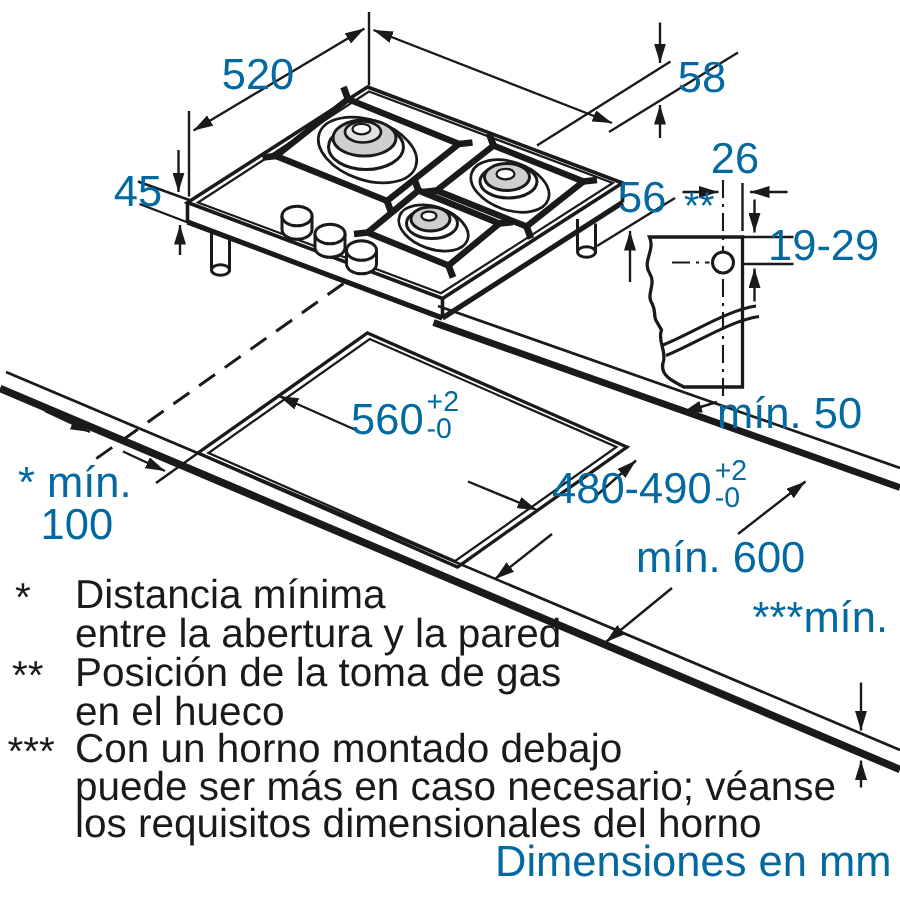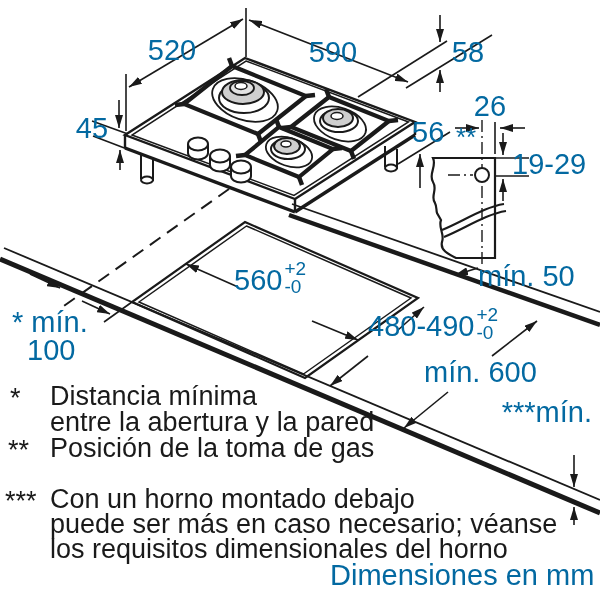--- a/index.html
+++ b/index.html
@@ -169,21 +169,20 @@
       <line x1="30" y1="274" x2="60" y2="288" marker-end="url(#ah)"></line>
       <line x1="82" y1="301" x2="110" y2="314" marker-end="url(#ah)"></line>
       <line x1="132" y1="302" x2="104" y2="322"></line>
 
       <line x1="574" y1="455" x2="574" y2="487" marker-end="url(#ah)"></line>
       <line x1="574" y1="525" x2="574" y2="507" marker-end="url(#ah)"></line>
     </g>
   </svg>
 
   <div class="lbl center" style="left:146px;top:36px;width:52px;">520</div>
-  <div class="lbl center" style="left:304px;top:38px;width:58px;">590</div>
   <div class="lbl center" style="left:446px;top:38px;width:44px;">58</div>
   <div class="lbl center" style="left:68px;top:114px;width:48px;">45</div>
   <div class="lbl" style="left:412px;top:118px;">56</div>
   <div class="lbl" style="left:456px;top:124px;font-size:26px;">**</div>
   <div class="lbl center" style="left:470px;top:92px;width:40px;">26</div>
   <div class="lbl" style="left:512px;top:150px;">19-29</div>
   <div class="lbl" style="left:478px;top:262px;">mín. 50</div>
 
   <div class="lbl tolwrap" style="left:234px;top:266px;">
     <span>560</span>
@@ -207,20 +206,21 @@
   <div class="lbl" style="left:27px;top:336px;">100</div>
 
   <div class="lbl right" style="left:496px;top:398px;width:96px;">***mín.</div>
 
   <div class="marker-col" style="left:10px;top:383px;">*</div>
   <div class="fn" style="left:50px;top:383px;">Distancia mínima</div>
   <div class="fn" style="left:50px;top:409px;">entre la abertura y la pared</div>
 
   <div class="marker-col" style="left:8px;top:435px;">**</div>
   <div class="fn" style="left:50px;top:435px;">Posición de la toma de gas</div>
+  <div class="fn" style="left:50px;top:461px;">en el hueco</div>
 
   <div class="marker-col" style="left:5px;top:486px;">***</div>
   <div class="fn" style="left:50px;top:486px;">Con un horno montado debajo</div>
   <div class="fn" style="left:50px;top:511px;">puede ser más en caso necesario; véanse</div>
   <div class="fn" style="left:50px;top:536px;">los requisitos dimensionales del horno</div>
 
   <div class="lbl right" style="left:330px;top:561px;width:263px;">Dimensiones en mm</div>
 
 </div>
 

